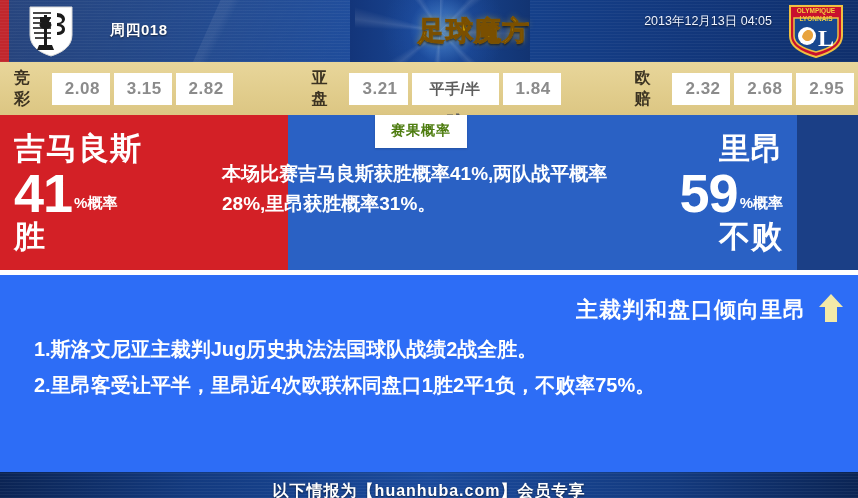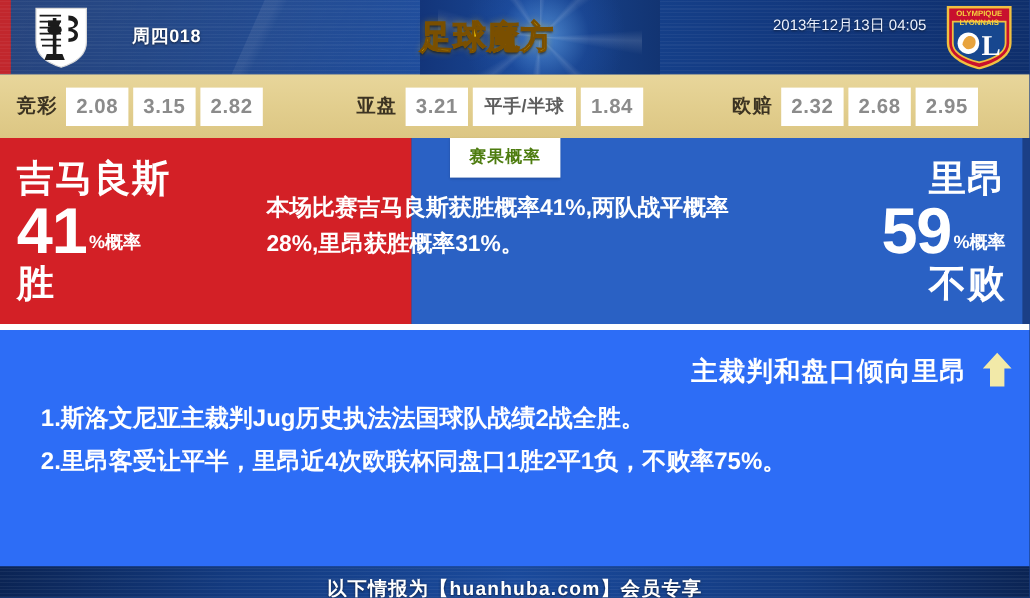--- a/index.html
+++ b/index.html
@@ -32,22 +32,22 @@
   
   .crest-home{position:absolute;left:27px;top:5px;width:48px;height:52px;z-index:4;}
   .crest-away{position:absolute;right:14px;top:4px;width:56px;height:54px;z-index:4;}
 
   .match-round{
     position:absolute;left:110px;top:21px;z-index:4;
     color:#ffffff;font-size:15px;font-weight:bold;letter-spacing:.5px;
     text-shadow:0 1px 2px rgba(0,0,0,.6);
   }
   .logo-wrap{
-    position:absolute;left:350px;top:0px;width:200px;height:62px;z-index:5;
-    display:flex;align-items:center;justify-content:flex-start;
+    position:absolute;left:350px;top:0px;width:180px;height:62px;z-index:5;
+    display:flex;align-items:center;justify-content:flex-end;
     background:
       radial-gradient(circle at 52% 48%, rgba(120,190,255,.55) 0%, rgba(40,95,190,.22) 34%, rgba(0,0,0,0) 62%),
       linear-gradient(90deg,#13357a 0%,#1a4896 45%,#123472 100%);
   }
   .logo-wrap:before{
     content:"";position:absolute;left:50%;top:50%;width:170px;height:170px;margin:-85px 0 0 -85px;
     background:
       conic-gradient(from 0deg,
         rgba(255,255,255,.16) 0deg, rgba(255,255,255,0) 8deg,
         rgba(255,255,255,0) 40deg, rgba(255,255,255,.13) 46deg, rgba(255,255,255,0) 54deg,
@@ -82,32 +82,32 @@
   .odds-group{display:flex;align-items:center;}
   .odds-label{
     color:#3c3322;font-size:16px;font-weight:bold;margin-right:7px;
     letter-spacing:1px;
     font-family:Liberation Mono, monospace;
   }
   .odds-cell{
     background:#ffffff;color:#8b8b8b;
     font-size:17px;font-weight:bold;
     min-width:52px;height:32px;line-height:32px;text-align:center;
-    margin-right:4px;padding:0 2px;box-sizing:border-box;
+    margin-right:4px;padding:0 13px;box-sizing:border-box;
     letter-spacing:.5px;
   }
   .odds-cell.wide{min-width:86px;color:#5e5e5e;font-size:15px;}
   .g1{margin-left:14px;}
   .g2{margin-left:74px;}
   .g3{margin-left:70px;}
 
   
   .prob{position:relative;height:155px;width:858px;display:flex;}
   .prob-left{
-    width:343px;height:155px;background:#d32026;position:relative;
+    width:288px;height:155px;background:#d32026;position:relative;
   }
   .prob-right{
     width:509px;height:155px;background:#2a61c4;position:relative;
   }
   .team-block{position:absolute;color:#fff;line-height:1;}
   .team-left{left:14px;top:18px;text-align:left;}
   .team-right{right:14px;top:18px;text-align:right;}
   .team-name{font-size:31px;font-weight:bold;letter-spacing:1px;}
   .score-line{margin-top:2px;white-space:nowrap;}
   .big-num{font-size:54px;font-weight:bold;letter-spacing:-1px;vertical-align:-4px;}

